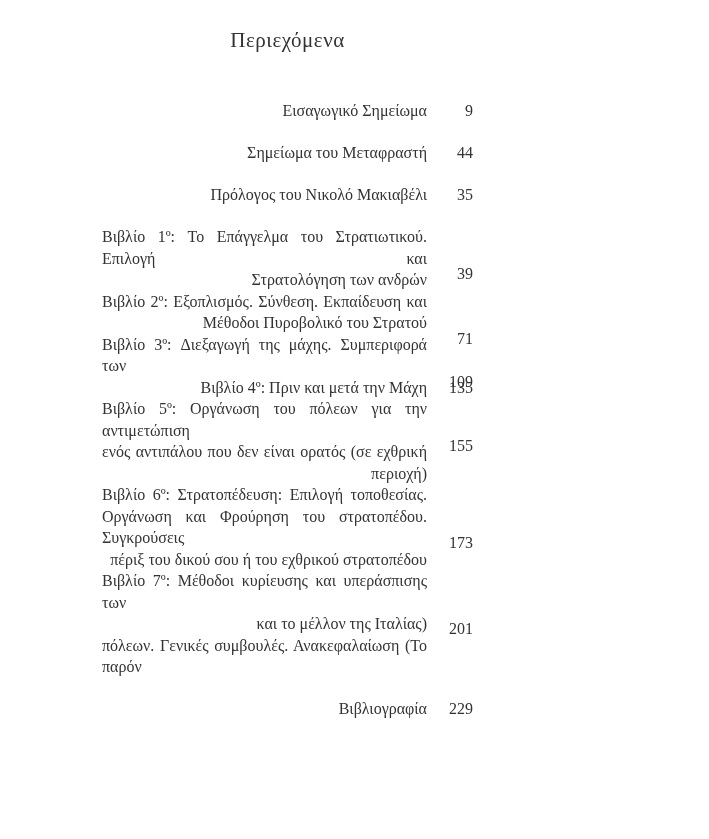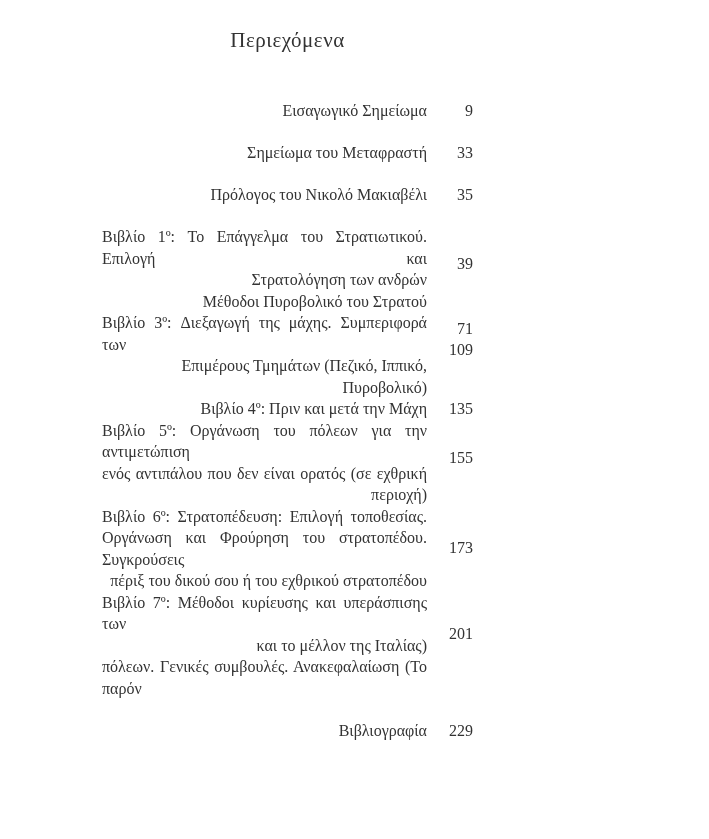--- a/index.html
+++ b/index.html
@@ -46,61 +46,61 @@
   }
   .page {
     position: absolute;
     top: 0;
     right: 0;
     width: 46px;
     text-align: right;
     font-size: 16px;
     line-height: 21.5px;
   }
-  .page.pl1 { top: 27px; }
-  .page.pl2 { top: 31px; }
+  .page.pl1 { top: 37px; }
+  .page.pl2 { top: 48px; }
 </style>
 </head>
 <body>
 
 <div class="doc-page">
 
   <h1 class="doc-title">Περιεχόμενα</h1>
 
   <div class="toc">
 
     <div class="entry">
       <div class="line">Εισαγωγικό Σημείωμα</div>
       <div class="page">9</div>
     </div>
 
     <div class="entry">
       <div class="line">Σημείωμα του Μεταφραστή</div>
-      <div class="page">33</div>
+      <div class="page">44</div>
     </div>
 
     <div class="entry">
       <div class="line">Πρόλογος του Νικολό Μακιαβέλι</div>
       <div class="page">35</div>
     </div>
 
     <div class="entry nogap">
       <div class="line j">Βιβλίο 1º: Το Επάγγελμα του Στρατιωτικού. Επιλογή και</div>
       <div class="line">Στρατολόγηση των ανδρών</div>
       <div class="page pl1">39</div>
     </div>
 
     <div class="entry nogap">
+      <div class="line j">Βιβλίο 2º: Εξοπλισμός. Σύνθεση. Εκπαίδευση και</div>
       <div class="line">Μέθοδοι Πυροβολικό του Στρατού</div>
       <div class="page pl1">71</div>
     </div>
 
     <div class="entry nogap">
       <div class="line j">Βιβλίο 3º: Διεξαγωγή της μάχης. Συμπεριφορά των</div>
-      <div class="line">Επιμέρους Τμημάτων (Πεζικό, Ιππικό, Πυροβολικό)</div>
       <div class="page pl1">109</div>
     </div>
 
     <div class="entry nogap">
       <div class="line">Βιβλίο 4º: Πριν και μετά την Μάχη</div>
       <div class="page">135</div>
     </div>
 
     <div class="entry nogap">
       <div class="line j">Βιβλίο 5º: Οργάνωση του πόλεων για την αντιμετώπιση</div>

